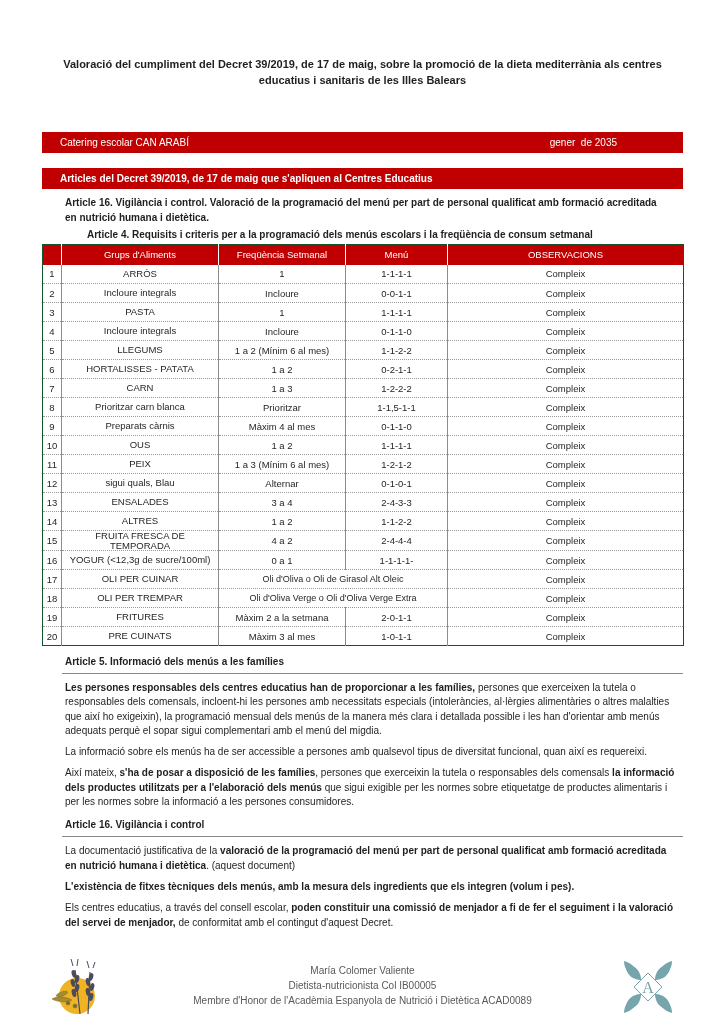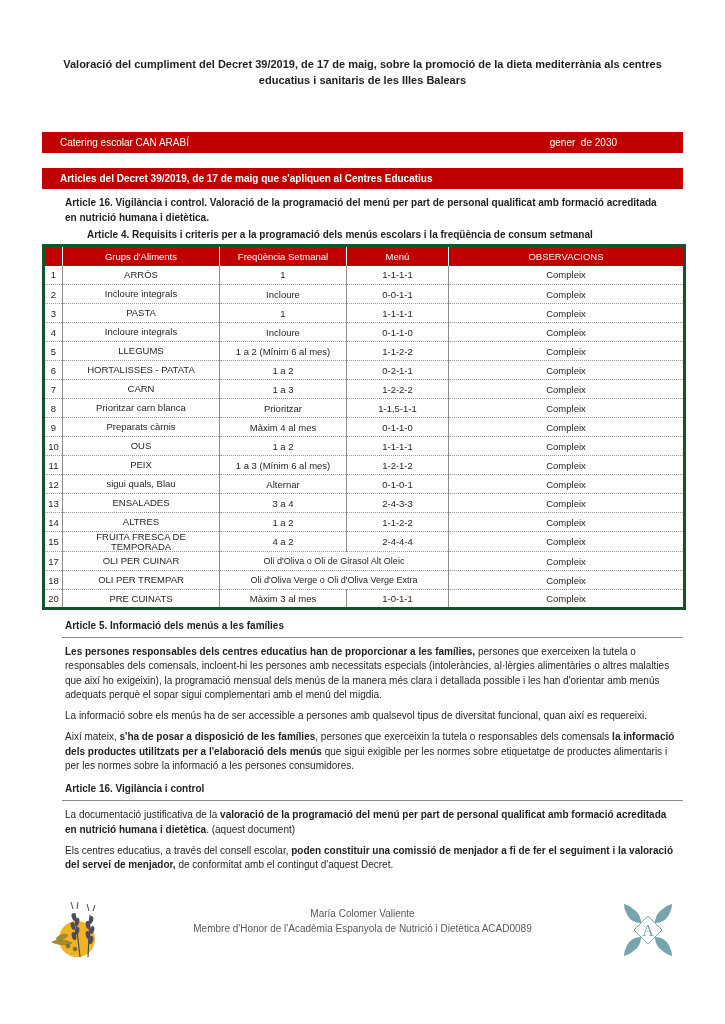--- a/index.html
+++ b/index.html
@@ -15,21 +15,21 @@
   body{font-family:"Liberation Sans",sans-serif;color:var(--text);}
   .page{position:relative;width:725px;height:1024px;background:#fff;overflow:hidden;}
   .title{margin:56px auto 0 auto;max-width:612px;text-align:center;font-size:11px;font-weight:700;line-height:16px;}
   .content{margin:12px 42px;width:641px;}
   .banner{background:var(--banner-red);color:#fff;font-size:10px;line-height:21px;height:21px;padding:0 18px;display:flex;justify-content:space-between;}
   .banner-catering{margin-top:44px;}
   .banner-articles{margin-top:15px;font-weight:700;}
   .banner .right{white-space:pre;margin-right:48px;}
   .intro-p{margin:7px 0 0 23px;width:600px;font-size:10px;font-weight:700;line-height:14.5px;}
   .article4{margin:3px 0 0 45px;font-size:10px;font-weight:700;line-height:13px;}
-  table.menu{margin-top:3px;width:641px;border-collapse:collapse;table-layout:fixed;font-size:9.5px;border:3px solid #14532d;}
+  table.menu{margin-top:3px;width:641px;border-collapse:collapse;table-layout:fixed;font-size:9.5px;border:1px solid #14532d;}
   table.menu th{background:var(--banner-red);color:#fff;font-weight:400;height:20px;text-align:center;border-left:1.5px solid #fff;overflow:hidden;}
   table.menu th:first-child{border-left:none;}
   table.menu td{height:19px;text-align:center;vertical-align:middle;border-left:1px solid #8c8c8c;padding:0 2px;overflow:hidden;}
   table.menu td.c-num{border-left:none;}
   table.menu tbody tr td{border-top:1px dotted #999;}
   table.menu tbody tr:first-child td{border-top:none;}
   table.menu td.c-group{line-height:9.5px;}
   table.menu td.c-span{font-size:9px;}
   .section-head{margin:9px 0 0 20px;width:621px;font-size:10px;font-weight:700;line-height:14px;border-bottom:1px solid #8a8a8a;padding:0 0 4px 3px;}
   .para{margin:7px 0 0 23px;width:612px;font-size:10px;line-height:14.3px;}
@@ -45,21 +45,21 @@
 <body>
 
 <div class="page">
 
   <div class="title">Valoració del cumpliment del Decret 39/2019, de 17 de maig, sobre la promoció de la dieta mediterrània als centres educatius i sanitaris de les Illes Balears</div>
 
   <div class="content">
 
     <div class="banner banner-catering">
       <span class="left">Catering escolar CAN ARABÍ</span>
-      <span class="right">gener  de 2030</span>
+      <span class="right">gener  de 2035</span>
     </div>
 
     <div class="banner banner-articles">
       <span>Articles del Decret 39/2019, de 17 de maig que s'apliquen al Centres Educatius</span>
     </div>
 
     <p class="intro-p">Article 16. Vigilància i control. Valoració de la programació del menú per part de personal qualificat amb formació acreditada en nutrició humana i dietètica.</p>
     <p class="article4">Article 4. Requisits i criteris per a la programació dels menús escolars i la freqüència de consum setmanal</p>
 
     <table class="menu">
@@ -179,48 +179,63 @@
             <td class="c-obs">Compleix</td>
           </tr>
           <tr>
             <td class="c-num">15</td>
             <td class="c-group">FRUITA FRESCA DE TEMPORADA</td>
             <td class="c-freq">4 a 2</td>
             <td class="c-menu">2-4-4-4</td>
             <td class="c-obs">Compleix</td>
           </tr>
           <tr>
+            <td class="c-num">16</td>
+            <td class="c-group">YOGUR (&lt;12,3g de sucre/100ml)</td>
+            <td class="c-freq">0 a 1</td>
+            <td class="c-menu">1-1-1-1-</td>
+            <td class="c-obs">Compleix</td>
+          </tr>
+          <tr>
             <td class="c-num">17</td>
             <td class="c-group">OLI PER CUINAR</td>
             <td class="c-freq c-span" colspan="2">Oli d'Oliva o Oli de Girasol Alt Oleic</td>
             <td class="c-obs">Compleix</td>
           </tr>
           <tr>
             <td class="c-num">18</td>
             <td class="c-group">OLI PER TREMPAR</td>
             <td class="c-freq c-span" colspan="2">Oli d'Oliva Verge o Oli d'Oliva Verge Extra</td>
+            <td class="c-obs">Compleix</td>
+          </tr>
+          <tr>
+            <td class="c-num">19</td>
+            <td class="c-group">FRITURES</td>
+            <td class="c-freq">Màxim 2 a la setmana</td>
+            <td class="c-menu">2-0-1-1</td>
             <td class="c-obs">Compleix</td>
           </tr>
           <tr>
             <td class="c-num">20</td>
             <td class="c-group">PRE CUINATS</td>
             <td class="c-freq">Màxim 3 al mes</td>
             <td class="c-menu">1-0-1-1</td>
             <td class="c-obs">Compleix</td>
           </tr>
         </tbody>
     </table>
 
     <div class="section-head">Article 5. Informació dels menús a les famílies</div>
     <p class="para"><span class="b">Les persones responsables dels centres educatius han de proporcionar a les famílies,</span><span> persones que exerceixen la tutela o responsables dels comensals, incloent-hi les persones amb necessitats especials (intoleràncies, al·lèrgies alimentàries o altres malalties que així ho exigeixin), la programació mensual dels menús de la manera més clara i detallada possible i les han d'orientar amb menús adequats perquè el sopar sigui complementari amb el menú del migdia.</span></p>
     <p class="para"><span>La informació sobre els menús ha de ser accessible a persones amb qualsevol tipus de diversitat funcional, quan així es requereixi.</span></p>
     <p class="para"><span>Així mateix, </span><span class="b">s'ha de posar a disposició de les famílies</span><span>, persones que exerceixin la tutela o responsables dels comensals </span><span class="b">la informació dels productes utilitzats per a l'elaboració dels menús</span><span> que sigui exigible per les normes sobre etiquetatge de productes alimentaris i per les normes sobre la informació a les persones consumidores.</span></p>
 
     <div class="section-head">Article 16. Vigilància i control</div>
     <p class="para"><span>La documentació justificativa de la </span><span class="b">valoració de la programació del menú per part de personal qualificat amb formació acreditada en nutrició humana i dietètica</span><span>. (aquest document)</span></p>
+    <p class="para"><span class="b">L'existència de fitxes tècniques dels menús, amb la mesura dels ingredients que els integren (volum i pes).</span></p>
     <p class="para"><span>Els centres educatius, a través del consell escolar, </span><span class="b">poden constituir una comissió de menjador a fi de fer el seguiment i la valoració del servei de menjador,</span><span> de conformitat amb el contingut d'aquest Decret.</span></p>
 
     <div class="footer">
       <div class="footer-left">
         <svg width="62" height="68" viewBox="0 0 62 68">
           <circle cx="27" cy="40" r="18" fill="var(--logo-yellow)"></circle>
           <g stroke="var(--wheat-dark)" stroke-width="1.2" fill="var(--wheat-dark)">
             <path d="M30 58 L25 14" fill="none"></path>
             <path d="M38 58 L40 16" fill="none"></path>
             <g>
@@ -240,20 +255,21 @@
           <g fill="#A78B2F" stroke="#8a7425" stroke-width="0.6">
             <path d="M22 44 C14 40 8 40 2 43 C8 46 16 47 22 44 Z"></path>
             <ellipse cx="12" cy="38" rx="6" ry="2" transform="rotate(-20 12 38)"></ellipse>
             <circle cx="18" cy="47" r="2" fill="#6d6d3a"></circle>
             <circle cx="25" cy="50" r="2" fill="#6d6d3a"></circle>
           </g>
         </svg>
       </div>
       <div class="footer-center">
         <div>María Colomer Valiente</div>
+        <div>Dietista-nutricionista Col IB00005</div>
         <div>Membre d'Honor de l'Acadèmia Espanyola de Nutrició i Dietètica ACAD0089</div>
       </div>
       <div class="footer-right">
         <svg width="58" height="58" viewBox="0 0 58 58">
           <defs>
             <g id="leafcluster">
               <path d="M0 0 C-8 -2 -12 -8 -12 -15 C-5 -14 0 -8 0 0 Z"></path>
               <path d="M0 0 C-2 -8 -8 -12 -15 -12 C-14 -5 -8 0 0 0 Z"></path>
               <path d="M-2 -2 C-12 -4 -17 -11 -17 -19 C-9 -17 -3 -11 -2 -2 Z"></path>
             </g>

